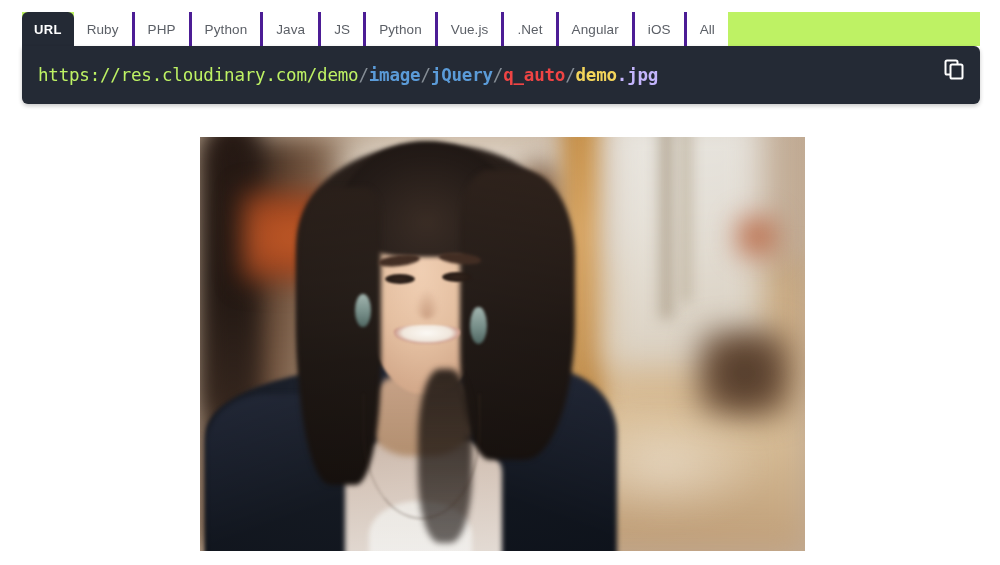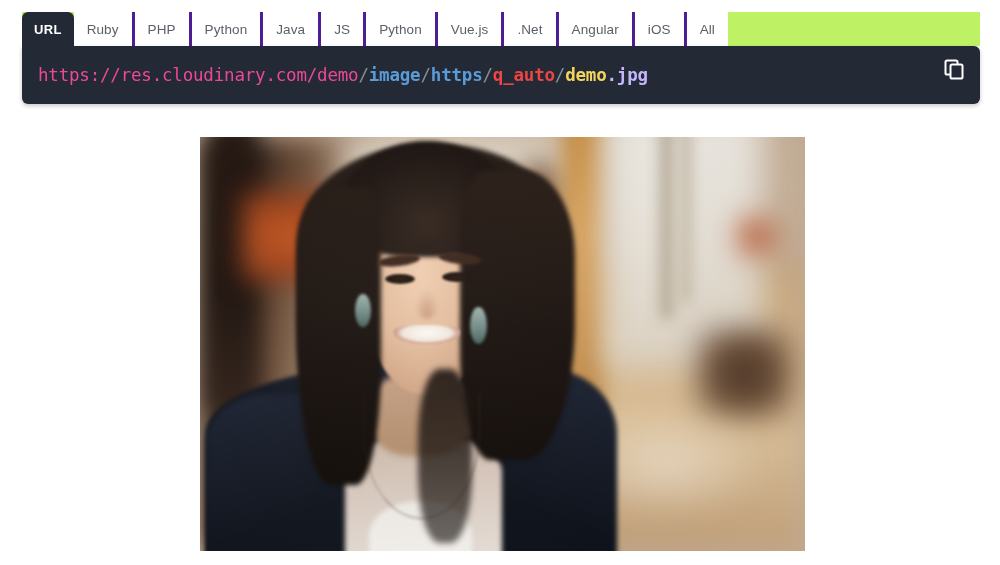--- a/index.html
+++ b/index.html
@@ -77,21 +77,21 @@
     left: 16px;
     top: 50%;
     transform: translateY(-50%);
     font-family: "DejaVu Sans Mono", "Liberation Mono", monospace;
     font-size: 17.5px;
     letter-spacing: -0.2px;
     white-space: nowrap;
     color: #868e96;
   }
 
-  .tok-base   { color: #ec4899; }
+  .tok-base   { color: #bef264; }
   .tok-slash  { color: #868e96; }
   .tok-res    { color: #5b9bd8; font-weight: bold; }
   .tok-trans  { color: #ef4444; font-weight: bold; }
   .tok-file   { color: #f3d55b; font-weight: bold; }
   .tok-ext    { color: #c4b5fd; font-weight: bold; }
 
   .copy-button {
     position: absolute;
     right: 14px;
     top: 11px;
@@ -349,21 +349,21 @@
         </div>
       <div class="tab">
           <span>iOS</span>
         </div>
       <div class="tab">
           <span>All</span>
         </div>
     </div>
 
     <div class="code-panel">
-      <div class="code-line"><span class="tok-base">https://res.cloudinary.com/demo</span><span class="tok-slash">/</span><span class="tok-res">image</span><span class="tok-slash">/</span><span class="tok-res">https</span><span class="tok-slash">/</span><span class="tok-trans">q_auto</span><span class="tok-slash">/</span><span class="tok-file">demo</span><span class="tok-ext">.jpg</span></div>
+      <div class="code-line"><span class="tok-base">https://res.cloudinary.com/demo</span><span class="tok-slash">/</span><span class="tok-res">image</span><span class="tok-slash">/</span><span class="tok-res">jQuery</span><span class="tok-slash">/</span><span class="tok-trans">q_auto</span><span class="tok-slash">/</span><span class="tok-file">demo</span><span class="tok-ext">.jpg</span></div>
 
       <div class="copy-button" title="Copy">
         <svg width="24" height="26" viewBox="0 0 24 26">
           <rect x="3.5" y="3.5" width="12" height="14" rx="1.6" fill="none" stroke="#ffffff" stroke-width="2"></rect>
           <rect x="8.5" y="7.5" width="12" height="14" rx="1.6" fill="#242a35" stroke="#ffffff" stroke-width="2"></rect>
         </svg>
       </div>
     </div>
   </div>
 

